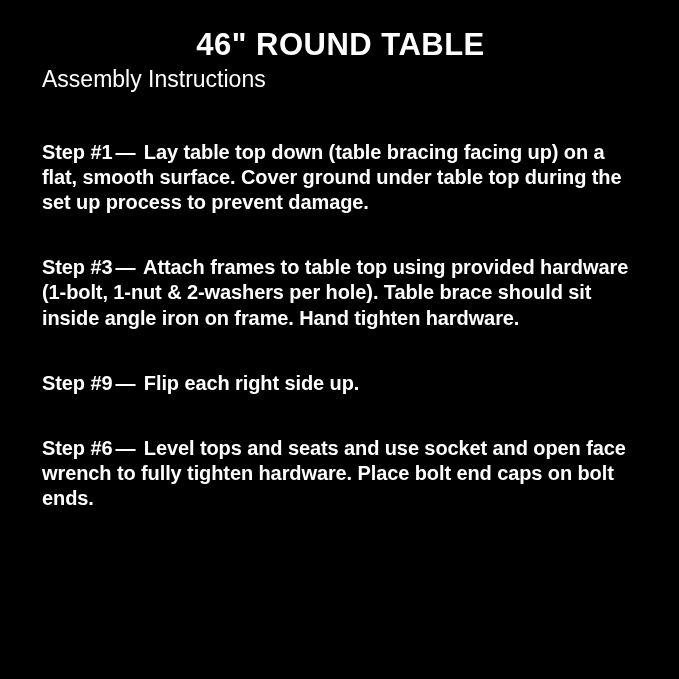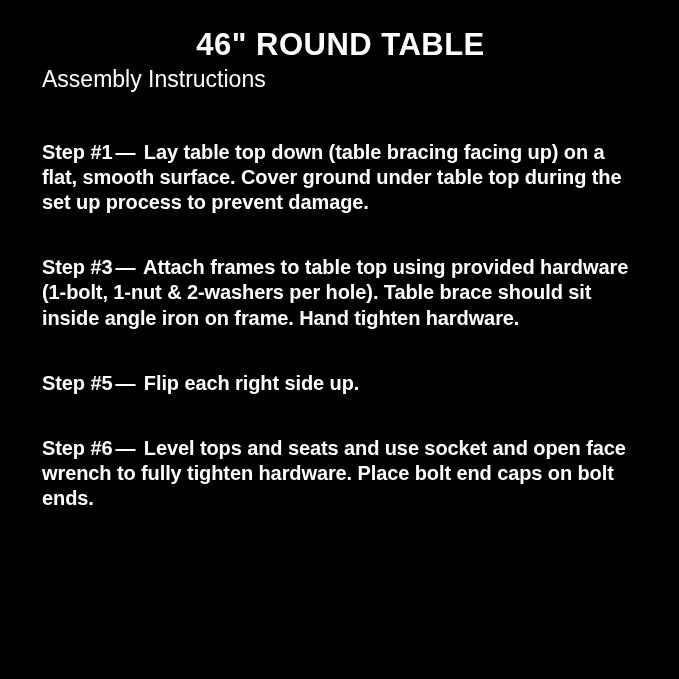--- a/index.html
+++ b/index.html
@@ -67,18 +67,18 @@
   <h2 class="subtitle">Assembly Instructions</h2>
 
   <div class="steps">
 
     <p class="step"><span class="step-label">Step #1</span><span class="dash">—</span> <span>Lay table top down (table bracing facing up) on a flat, smooth surface. Cover ground under table top during the set up process to prevent damage.</span></p>
 
     <p class="step"><span class="step-label">Step #3</span><span class="dash">—</span> <span>Attach frames to table top using provided hardware (1-bolt, 1-nut &amp; 2-washers per hole). Table brace should sit inside angle iron on frame. Hand tighten hardware.</span></p>
 
 
 
-    <p class="step"><span class="step-label">Step #5</span><span class="dash">—</span> <span>Flip each right side up.</span></p>
+    <p class="step"><span class="step-label">Step #9</span><span class="dash">—</span> <span>Flip each right side up.</span></p>
 
     <p class="step"><span class="step-label">Step #6</span><span class="dash">—</span> <span>Level tops and seats and use socket and open face wrench to fully tighten hardware. Place bolt end caps on bolt ends.</span></p>
 
   </div>
 </div>
 
 </body></html>

